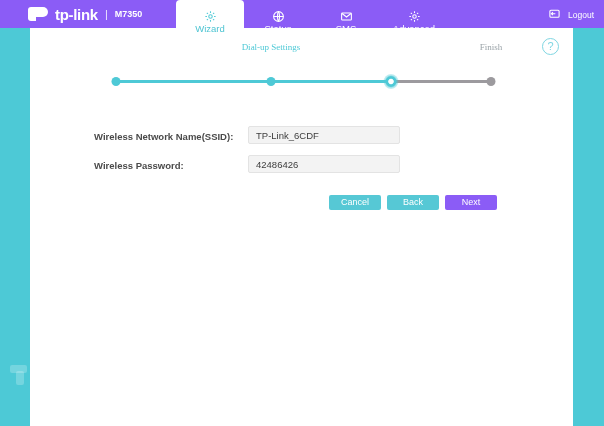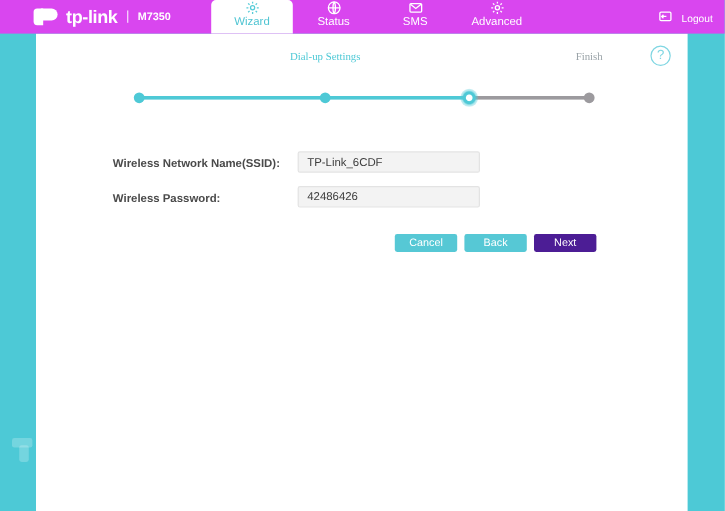--- a/index.html
+++ b/index.html
@@ -13,21 +13,21 @@
     font-family: "Liberation Sans", sans-serif;
     overflow: hidden;
     position: relative;
   }
 
   
   .topbar {
     position: absolute;
     left: 0; top: 0;
     width: 604px; height: 28px;
-    background: #d946ef;
+    background: #8b5cf6;
     z-index: 5;
   }
   .logo {
     position: absolute;
     left: 28px; top: 0px;
     height: 28px;
     display: flex;
     align-items: center;
     gap: 5px;
     color: #ffffff;
@@ -78,21 +78,21 @@
     display: flex;
     align-items: stretch;
   }
   .tab {
     width: 68px;
     height: 28px;
     display: flex;
     flex-direction: column;
     align-items: center;
     justify-content: flex-start;
-    padding-top: 0;
+    padding-top: 10px;
     box-sizing: border-box;
     cursor: pointer;
   }
   .tab.active {
     background: #ffffff;
     border-radius: 4px 4px 0 0;
   }
   .tab .tico {
     height: 13px;
     display: flex;
@@ -286,21 +286,21 @@
     color: #ffffff;
     font-family: "Liberation Sans", sans-serif;
     font-size: 9px;
     cursor: pointer;
     padding: 0;
     line-height: 15px;
     text-align: center;
   }
   .btn.cancel { left: 299px; background: #56c8d5; }
   .btn.back   { left: 357px; background: #56c8d5; }
-  .btn.next   { left: 415px; background: #4c1d95; }
+  .btn.next   { left: 415px; background: #8b5cf6; }
 </style>
 </head>
 <body>
 
 <div class="deco">
   <div class="d-a"></div>
   <div class="d-b"></div>
 </div>
 
 <div class="topbar">

